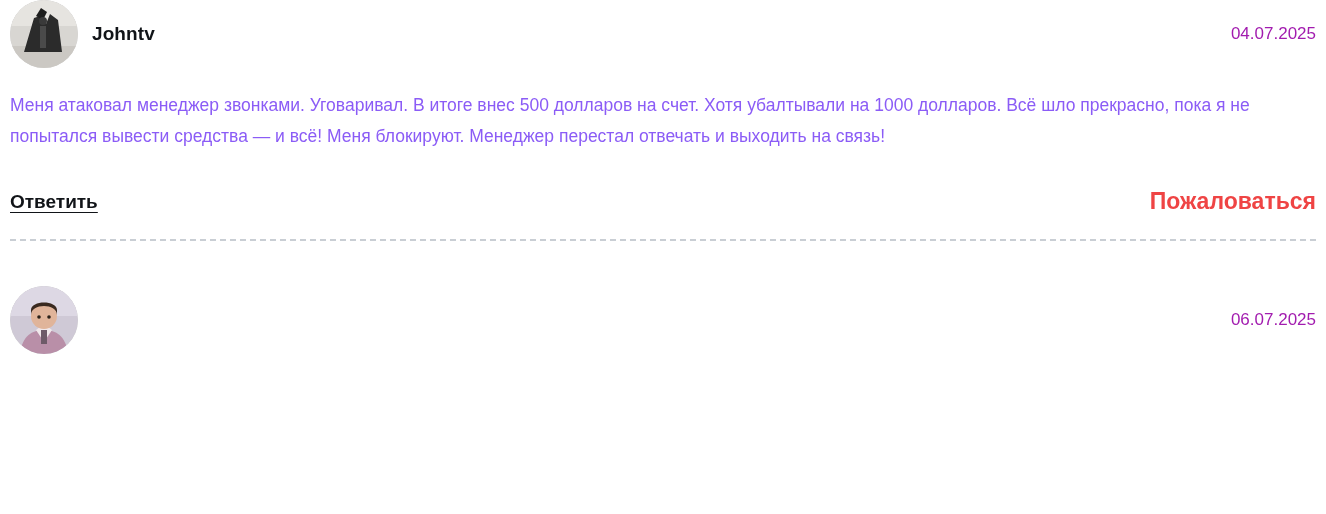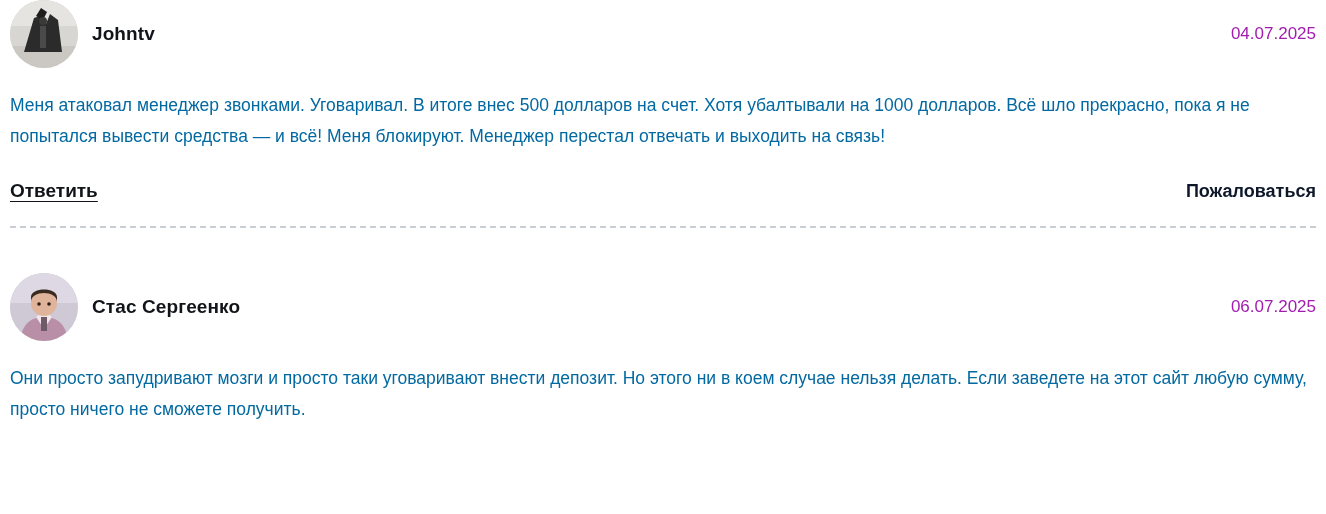--- a/index.html
+++ b/index.html
@@ -49,42 +49,42 @@
   }
   .review-date {
     font-size: 17px;
     color: #a21caf;
     white-space: nowrap;
   }
   .review-body {
     margin-top: 22px;
     font-size: 17.5px;
     line-height: 31px;
-    color: #0369a1;
+    color: #8b5cf6;
     max-width: 1306px;
   }
   .review-actions {
-    margin-top: 28px;
+    margin-top: 36px;
     display: flex;
     align-items: center;
     justify-content: space-between;
     width: 100%;
   }
   .reply-link {
     font-size: 19px;
     font-weight: bold;
     color: #111418;
     text-decoration: underline;
     text-underline-offset: 4px;
     cursor: pointer;
   }
   .report-link {
-    font-size: 18px;
+    font-size: 23px;
     font-weight: bold;
-    color: #0f172a;
+    color: #ef4444;
     cursor: pointer;
   }
   .divider {
     margin-top: 24px;
     border-top: 2px dashed #c9ced4;
     width: 100%;
     height: 0;
   }
   .review-second {
     margin-top: 45px;
@@ -147,21 +147,19 @@
               <path d="M10 68 C12 50 22 44 34 44 C46 44 56 50 58 68 Z" fill="#b98fa8"></path>
               <path d="M26 44 L34 56 L42 44 L38 41 L30 41 Z" fill="#f0e7ea"></path>
               <rect x="31" y="44" width="6" height="14" fill="#6e5a68"></rect>
               <circle cx="34" cy="30" r="13" fill="#e0b49a"></circle>
               <path d="M21 29 C21 17 47 17 47 29 L47 24 C47 14 21 14 21 24 Z" fill="#3a2a20"></path>
               <circle cx="29" cy="31" r="1.8" fill="#2a2018"></circle>
               <circle cx="39" cy="31" r="1.8" fill="#2a2018"></circle>
             </g>
           </svg>
         </div>
-        <div class="author-name">Стас Сергеенко</div>
       </div>
       <div class="review-date">06.07.2025</div>
     </div>
 
-    <div class="review-body">Они просто запудривают мозги и просто таки уговаривают внести депозит. Но этого ни в коем случае нельзя делать. Если заведете на этот сайт любую сумму, просто ничего не сможете получить.</div>
   </div>
 
 </div>
 
 </body></html>

